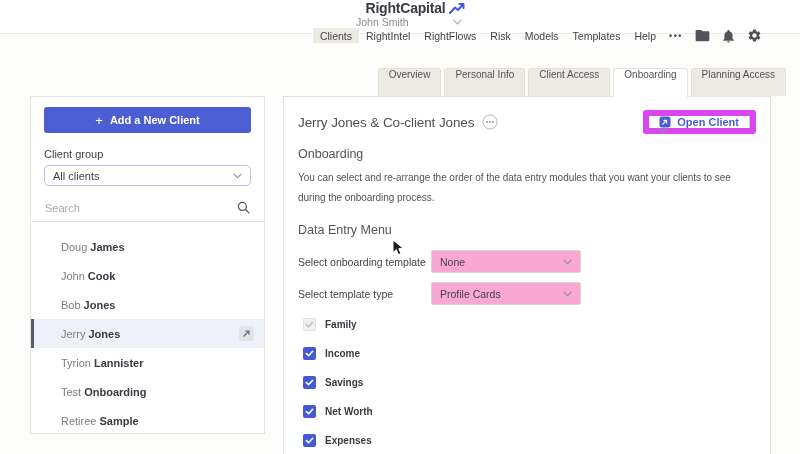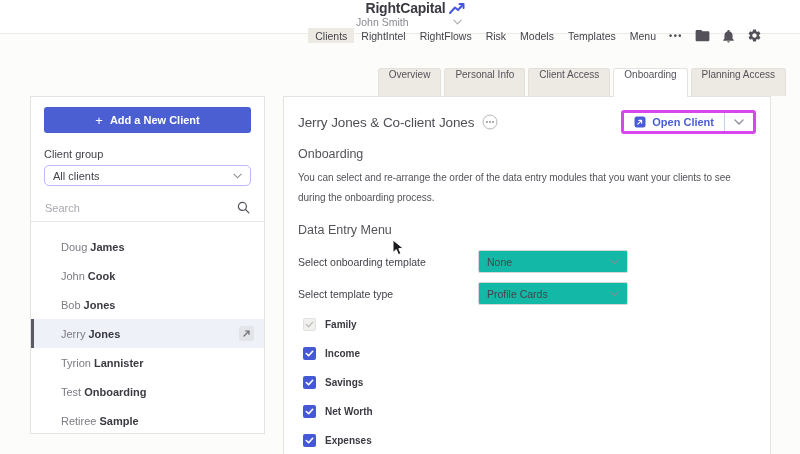--- a/index.html
+++ b/index.html
@@ -54,35 +54,35 @@
                                  width:3px; background:#5b5963; }
   .open-mini { margin-left:auto; width:15px; height:15px; background:#e3e4e7; border-radius:3px;
                display:flex; align-items:center; justify-content:center; cursor:pointer; }
 
   
   .main-panel { position:absolute; left:283px; top:96px; width:488px; height:360px;
                 background:#fff; border:1px solid #e5e3e0; padding:12px 14px 0; }
   .main-header { display:flex; align-items:center; height:26px; }
   .client-title { font-size:13.5px; font-weight:500; color:#504d56; letter-spacing:-0.1px; }
   .title-menu { margin-left:8px; display:flex; align-items:center; cursor:pointer; }
-  .open-client { margin-left:auto; height:24px; border:3px solid #d946ef; border-radius:3px;
-                 display:flex; align-items:stretch; background:#fff; }
+  .open-client { margin-left:auto; height:24px; border:6px solid #d946ef; border-radius:3px;
+                 display:flex; align-items:stretch; background:#fff;flex-direction:column; }
   .oc-main { display:flex; align-items:center; gap:6px; padding:0 10px; font-size:11px;
              font-weight:600; color:#4a5cd8; cursor:pointer; border-right:1px solid #c9cfe7; }
   .oc-caret { width:28px; display:flex; align-items:center; justify-content:center; cursor:pointer; }
   .section-heading { margin-top:12px; font-size:12.5px; font-weight:500; color:#55525a; }
   .desc { margin-top:7px; font-size:10px; line-height:19.5px; color:#55525a;
           letter-spacing:-0.05px; white-space:pre-line; }
   .de-heading { margin-top:16px; font-size:12.5px; font-weight:500; color:#55525a; }
   .select-row { margin-top:13px; display:flex; align-items:center; }
   .select-row.second { margin-top:9px; }
   .select-label { width:133px; font-size:10.5px; color:#45424b; }
   .select-box { width:150px; height:23px; border:1px solid #d9d7d3; border-radius:2px;
                 display:flex; align-items:center; justify-content:space-between; padding:0 8px;
-                font-size:10.5px; color:#45424b; cursor:pointer; background:#14b8a6;margin-left:47px; }
+                font-size:10.5px; color:#45424b; cursor:pointer; background:#f9a8d4; }
   .modules { margin-top:5px; padding-left:5px; }
   .module-row { height:29px; display:flex; align-items:center; gap:6px; }
   .checkbox { width:13px; height:13px; border-radius:2px; background:#4559d6;
               display:flex; align-items:center; justify-content:center; cursor:pointer; }
   .checkbox.disabled { background:#f1f0ee; border:1px solid #e3e1de; cursor:default; }
   .module-label { font-size:10px; font-weight:600; color:#3b3942; margin-left:3px; }
 
   .cursor { position:absolute; left:392px; top:239px; z-index:10; pointer-events:none; }
 </style>
 </head>
@@ -115,21 +115,21 @@
     <div class="nav-item">
         <span>Risk</span>
       </div>
     <div class="nav-item">
         <span>Models</span>
       </div>
     <div class="nav-item">
         <span>Templates</span>
       </div>
     <div class="nav-item">
-        <span>Menu</span>
+        <span>Help</span>
       </div>
     <div class="more-btn">•••</div>
     <div class="hicon">
       <svg width="15" height="13" viewBox="0 0 24 20" fill="#55515b">
         <path d="M10 1H3C1.9 1 1 1.9 1 3v14c0 1.1.9 2 2 2h18c1.1 0 2-.9 2-2V5c0-1.1-.9-2-2-2h-9l-2-2z"></path>
       </svg>
     </div>
     <div class="hicon">
       <svg width="13" height="15" viewBox="0 0 24 26" fill="#55515b">
         <path d="M12 26c1.3 0 2.3-1 2.3-2.3H9.7c0 1.3 1 2.3 2.3 2.3zm7.5-7v-6.2c0-3.6-1.9-6.6-5.3-7.4V4.6C14.2 3.6 13.2 2.7 12 2.7s-2.2.9-2.2 1.9v.8C6.4 6.2 4.5 9.2 4.5 12.8V19l-2.3 2.3v1.2h19.6v-1.2L19.5 19z"></path>

